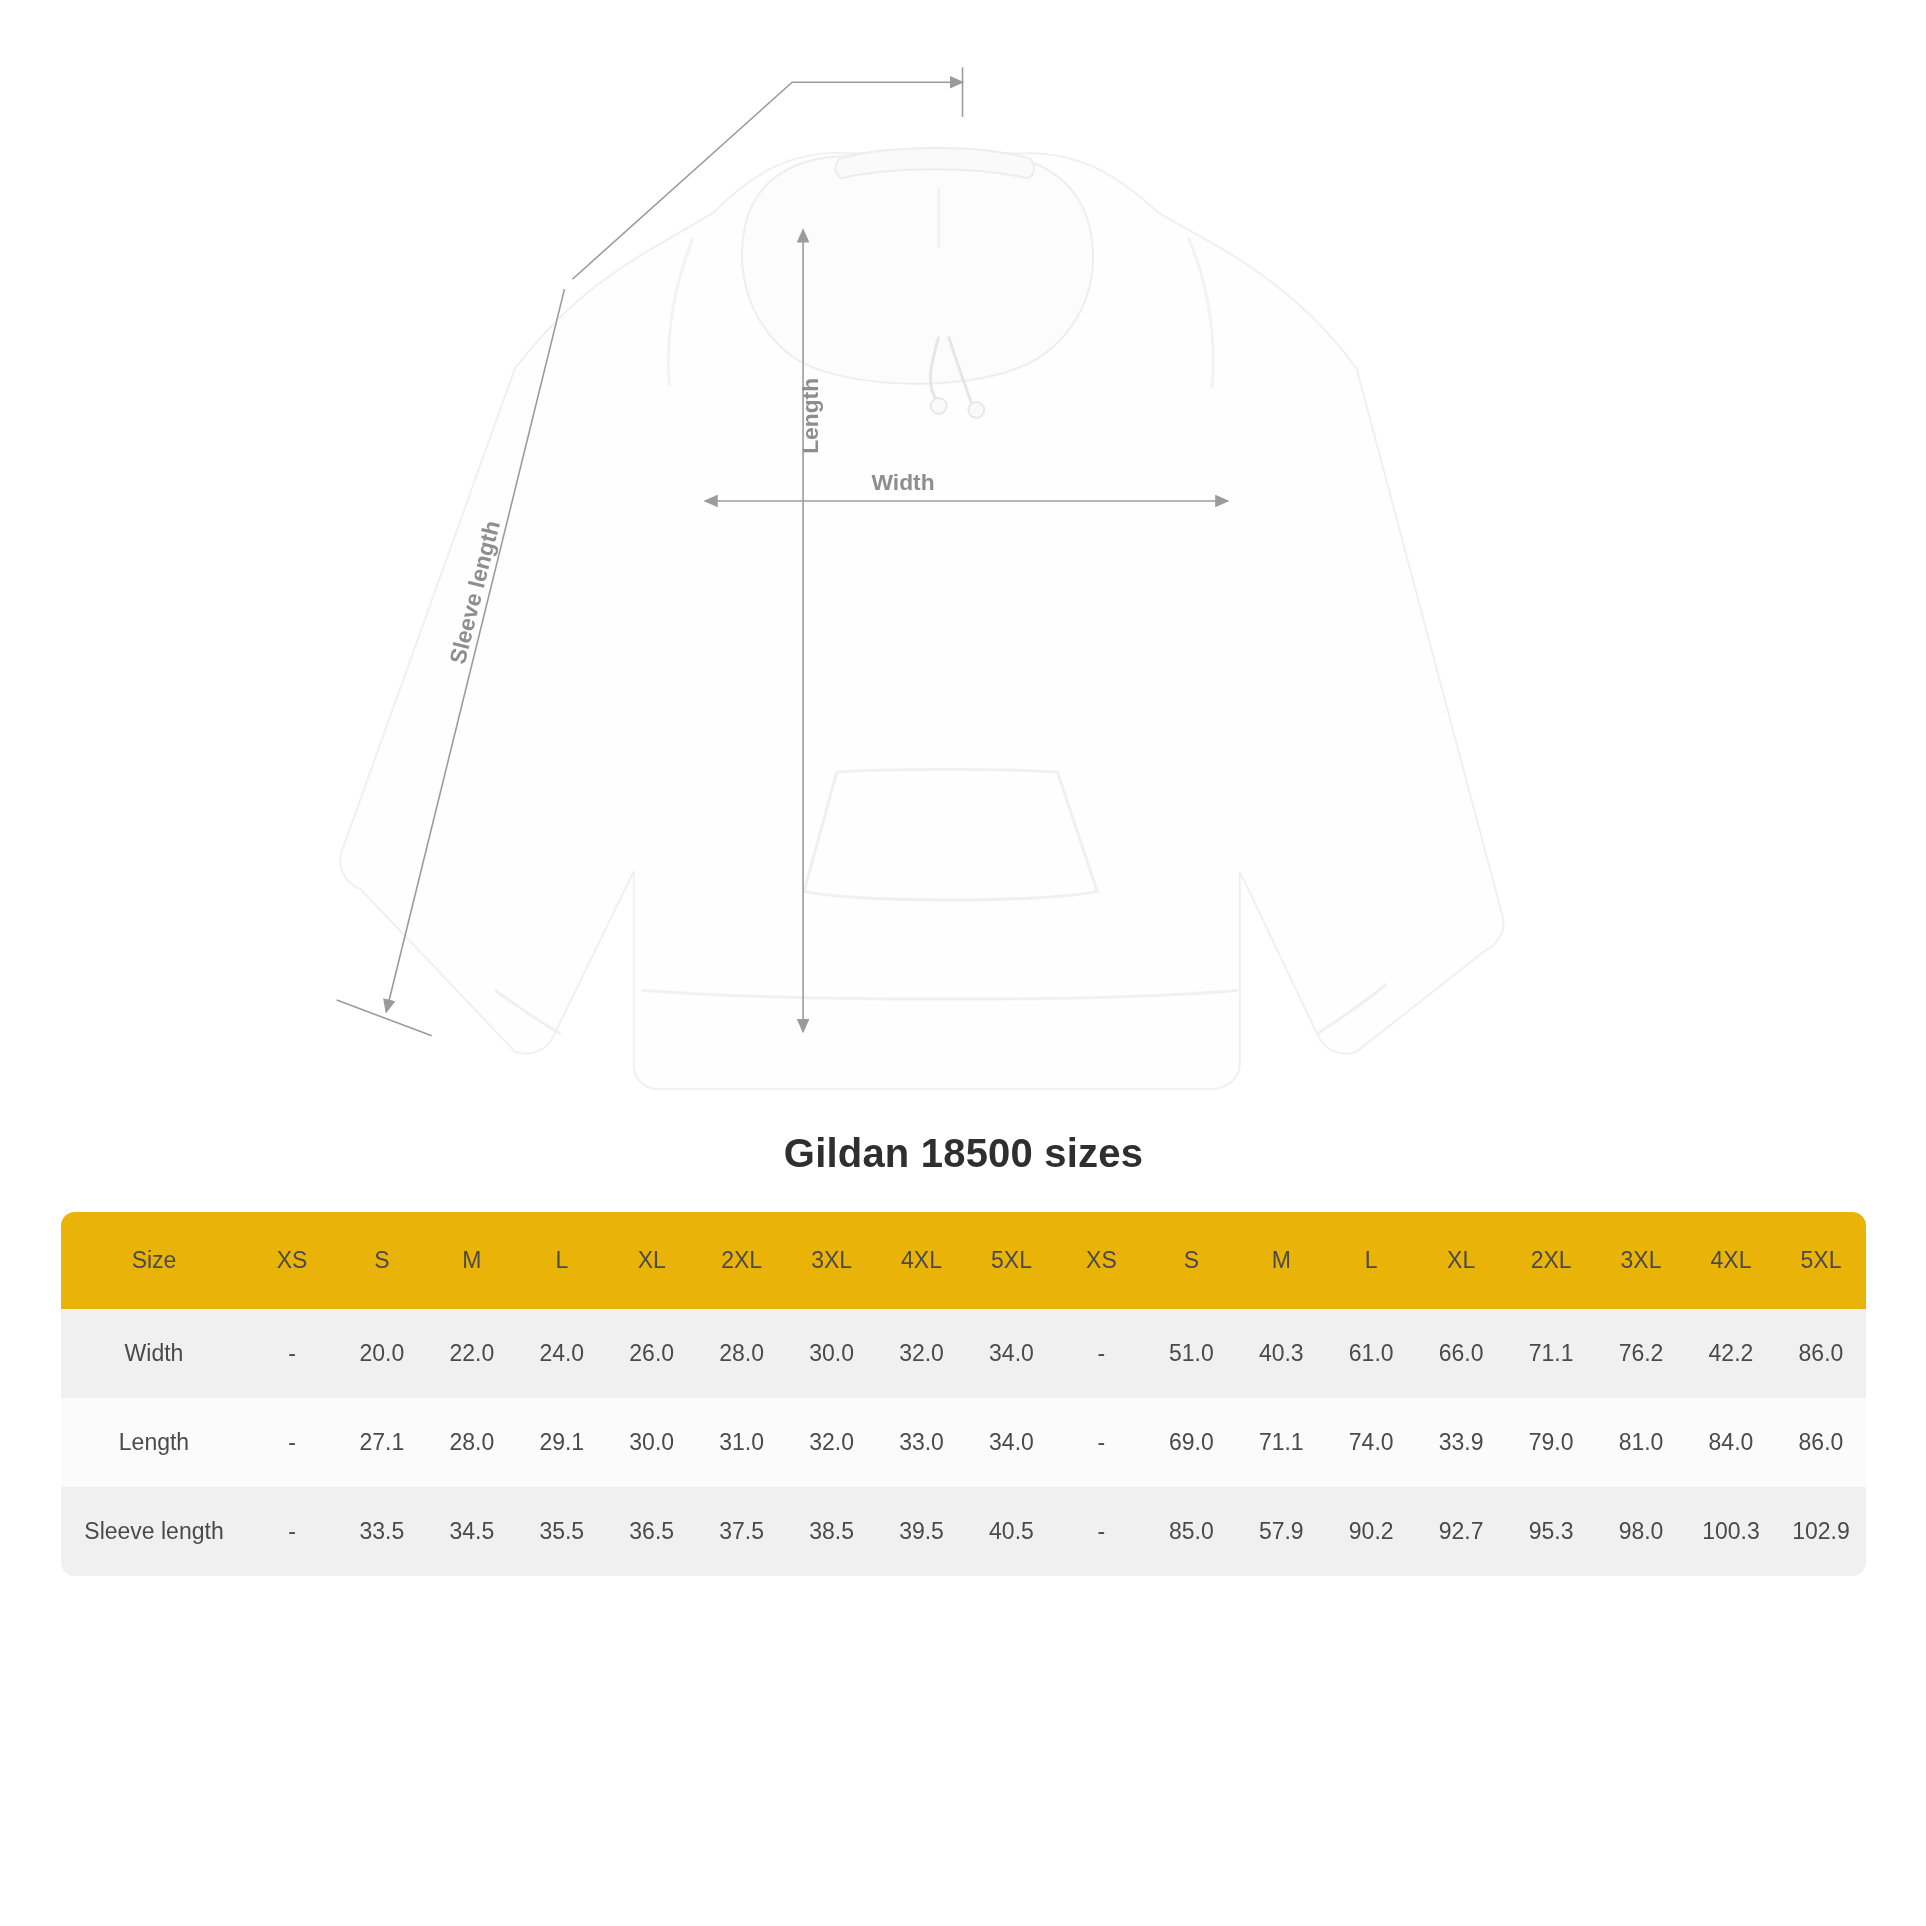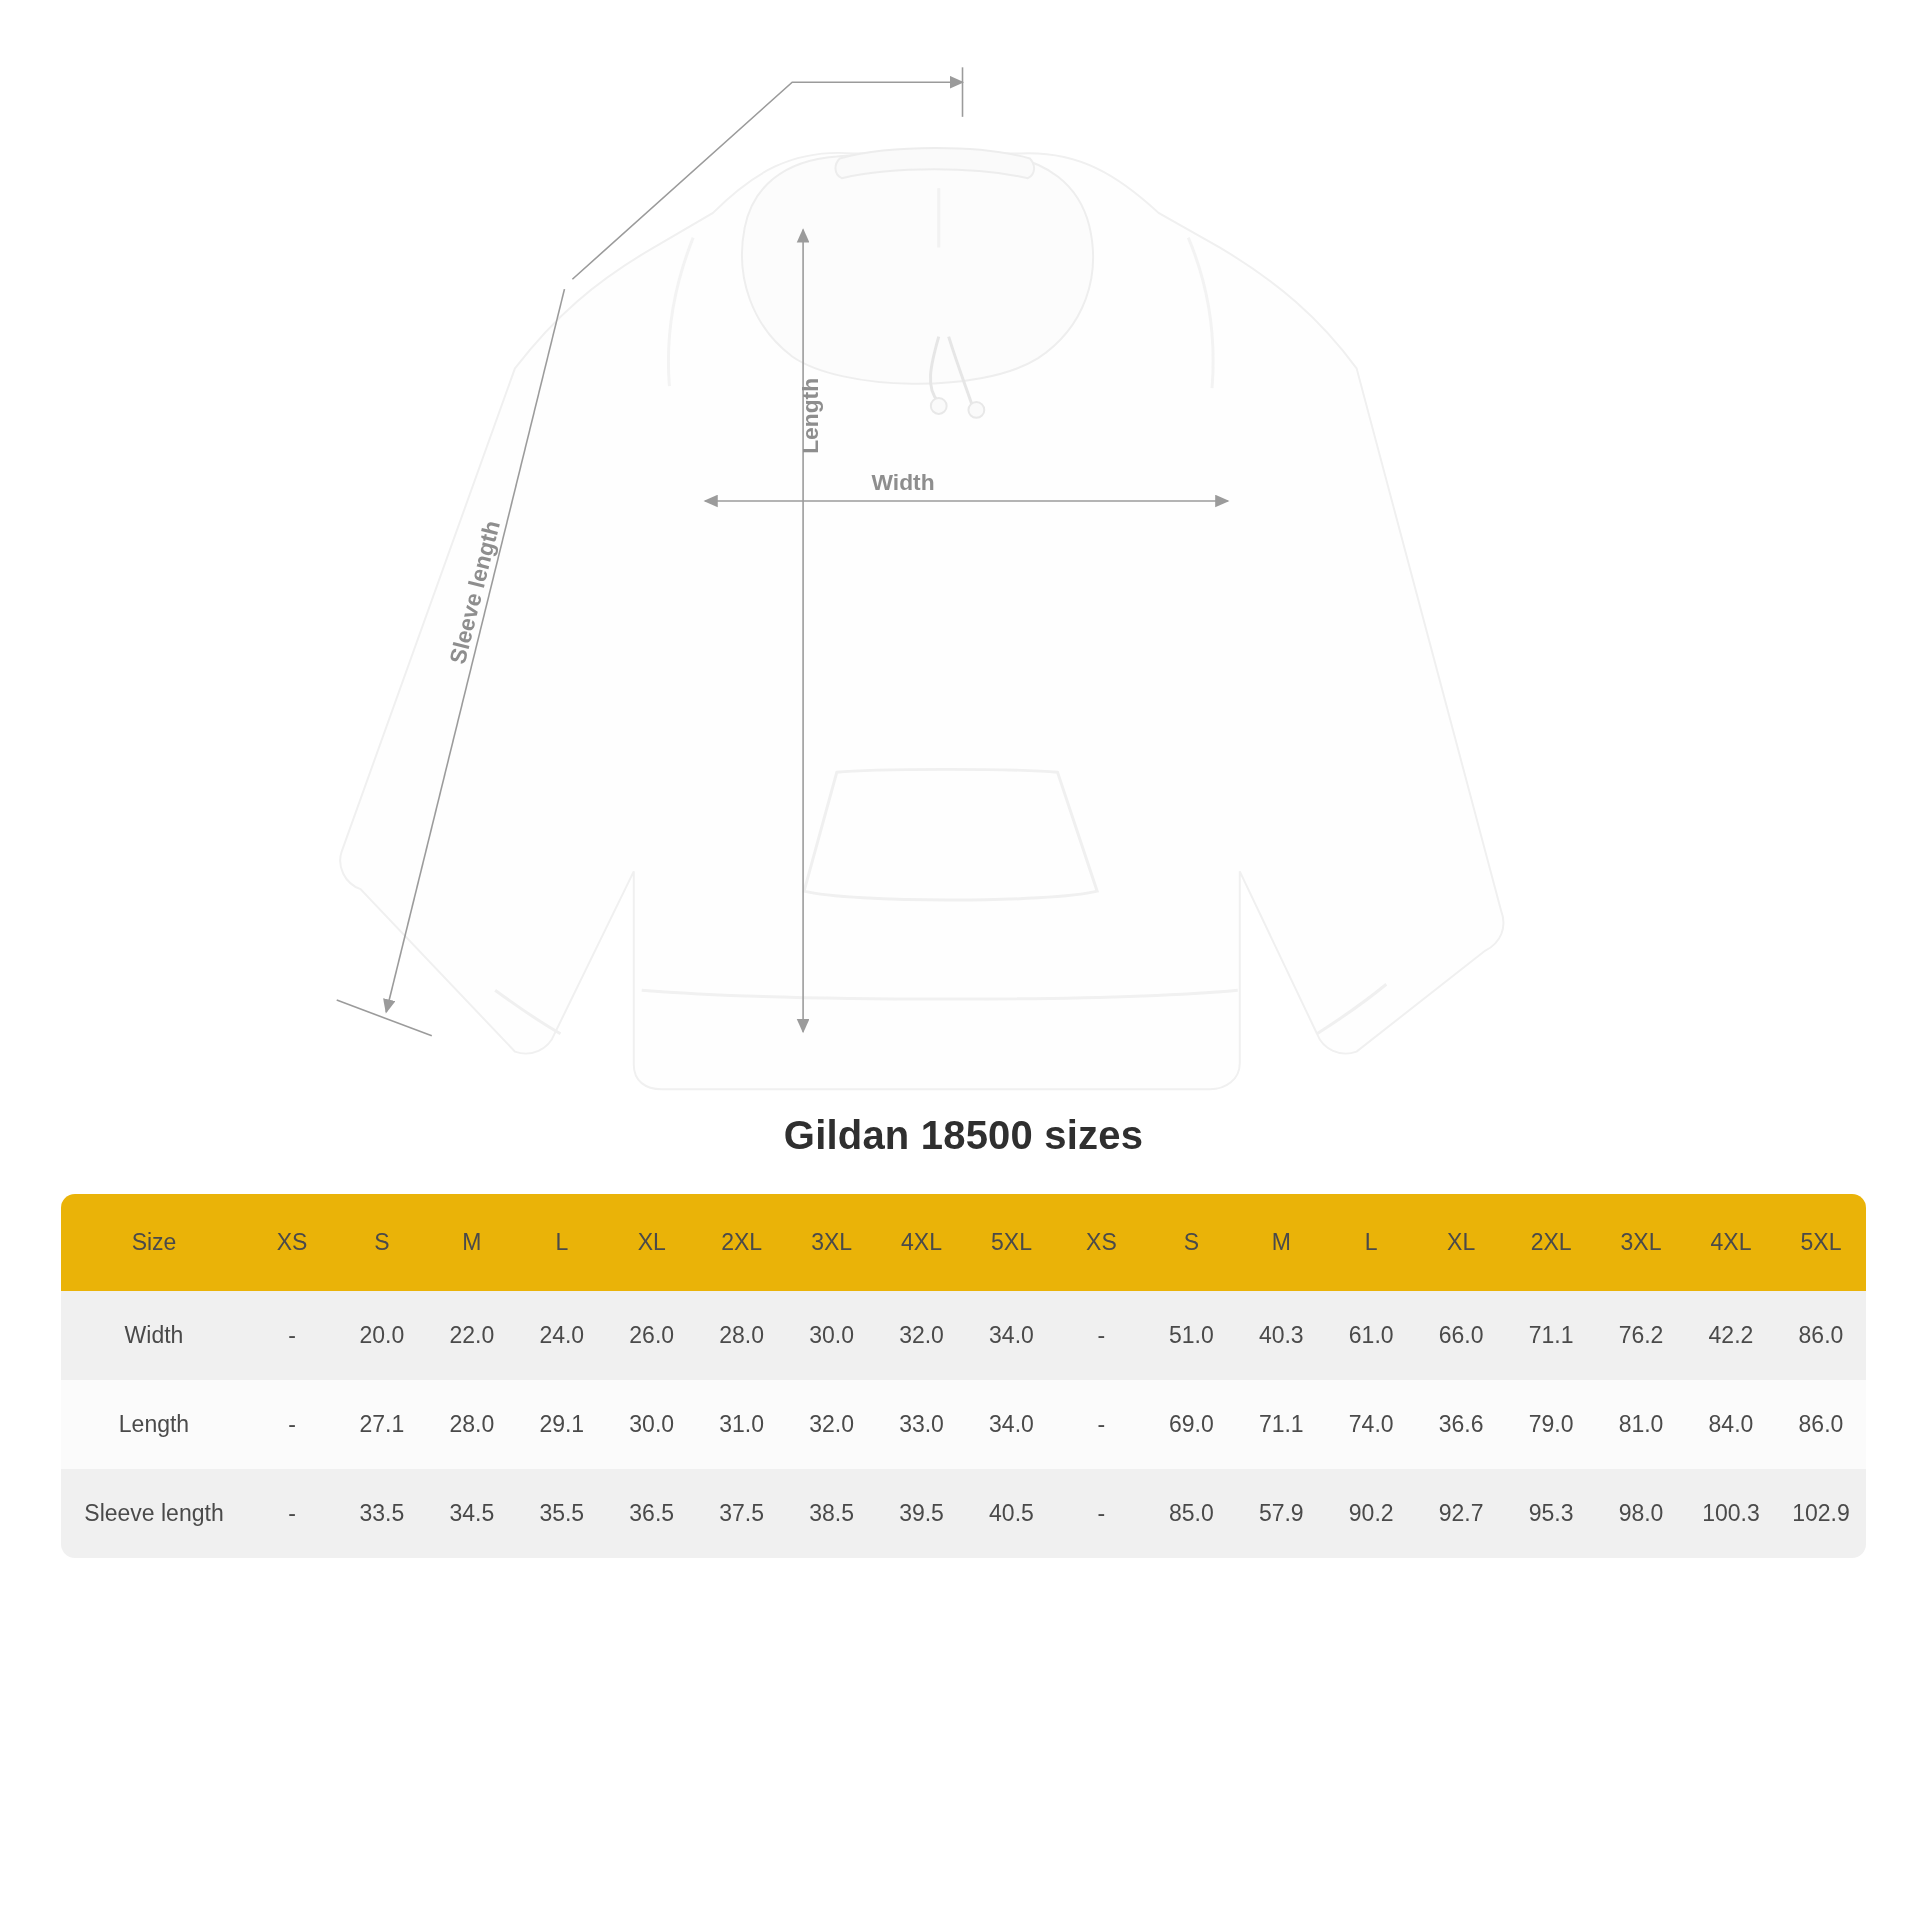--- a/index.html
+++ b/index.html
@@ -28,21 +28,21 @@
   }
   .hoodie-svg {
     position: absolute;
     left: 0;
     top: 0;
   }
 
   
   .title-block {
     text-align: center;
-    margin-top: 4px;
+    margin-top: 22px;
   }
   .chart-title {
     font-size: 40px;
     font-weight: bold;
     color: #2f2f2f;
     letter-spacing: 0.2px;
   }
   .chart-note {
     font-size: 20px;
     font-style: italic;
@@ -255,21 +255,21 @@
         <td>29.1</td>
         <td>30.0</td>
         <td>31.0</td>
         <td>32.0</td>
         <td>33.0</td>
         <td>34.0</td>
         <td>-</td>
         <td>69.0</td>
         <td>71.1</td>
         <td>74.0</td>
-        <td>36.6</td>
+        <td>33.9</td>
         <td>79.0</td>
         <td>81.0</td>
         <td>84.0</td>
         <td>86.0</td>
       </tr>
 
       <tr class="data-row row-shade">
         <td class="col-label row-label">Sleeve length</td>
         <td>-</td>
         <td>33.5</td>

